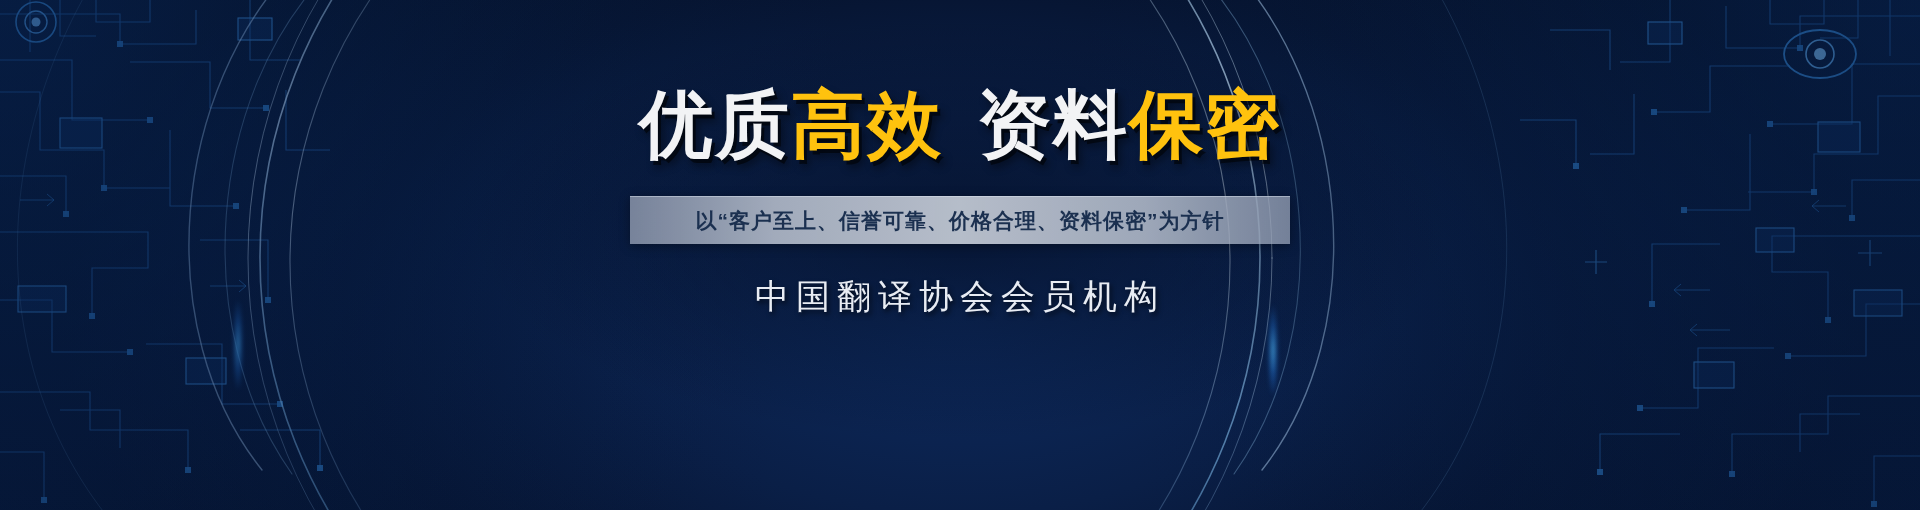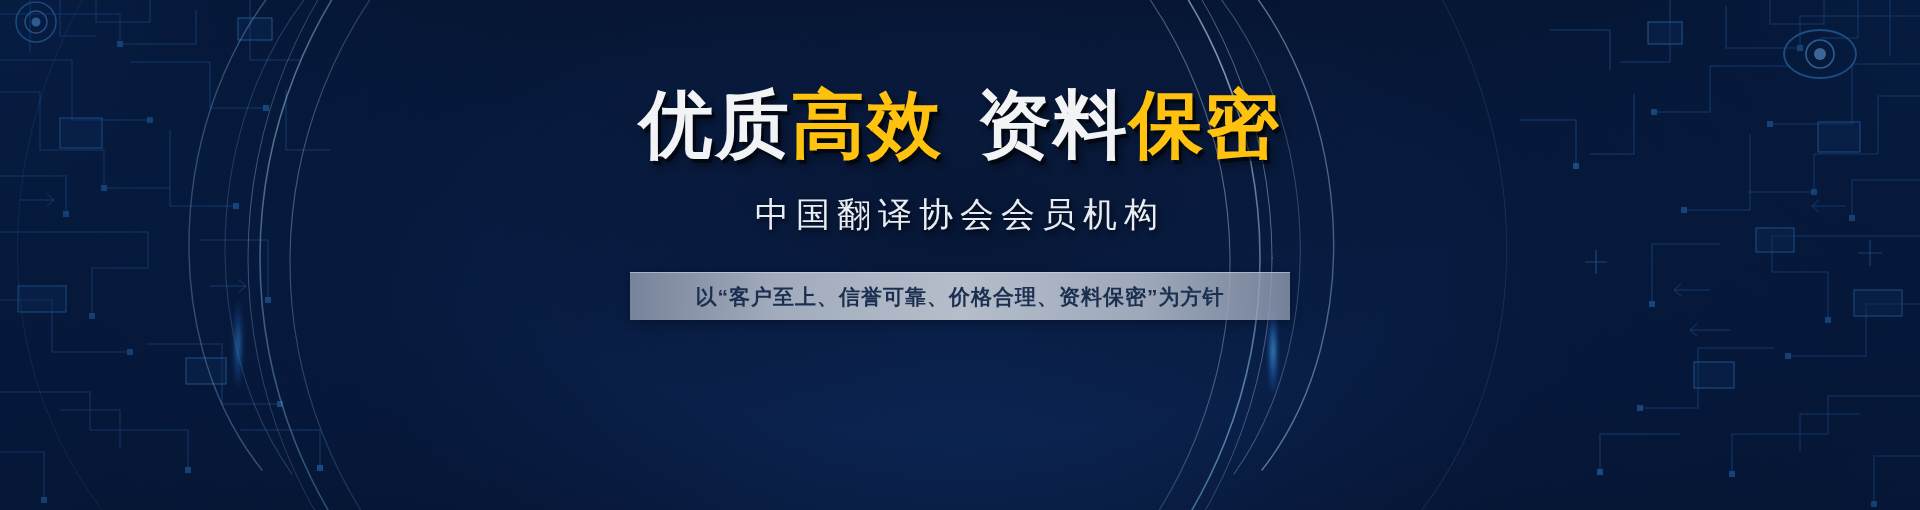--- a/index.html
+++ b/index.html
@@ -255,20 +255,20 @@
 
   <div id="vignette"></div>
   <div id="centerdark"></div>
 
   <div id="content">
 
     <div id="headline">
       <span class="hl-white">优质</span><span class="hl-gold">高效</span><span class="hl-gap"></span><span class="hl-white">资料</span><span class="hl-gold">保密</span>
     </div>
 
-    <div id="subtitle">中国翻译协会会员机构</div>
-
     <div id="slogan-bar">
       <span id="slogan-text">以“客户至上、信誉可靠、价格合理、资料保密”为方针</span>
     </div>
 
+    <div id="subtitle">中国翻译协会会员机构</div>
+
   </div>
 </div>
 
 </body></html>

